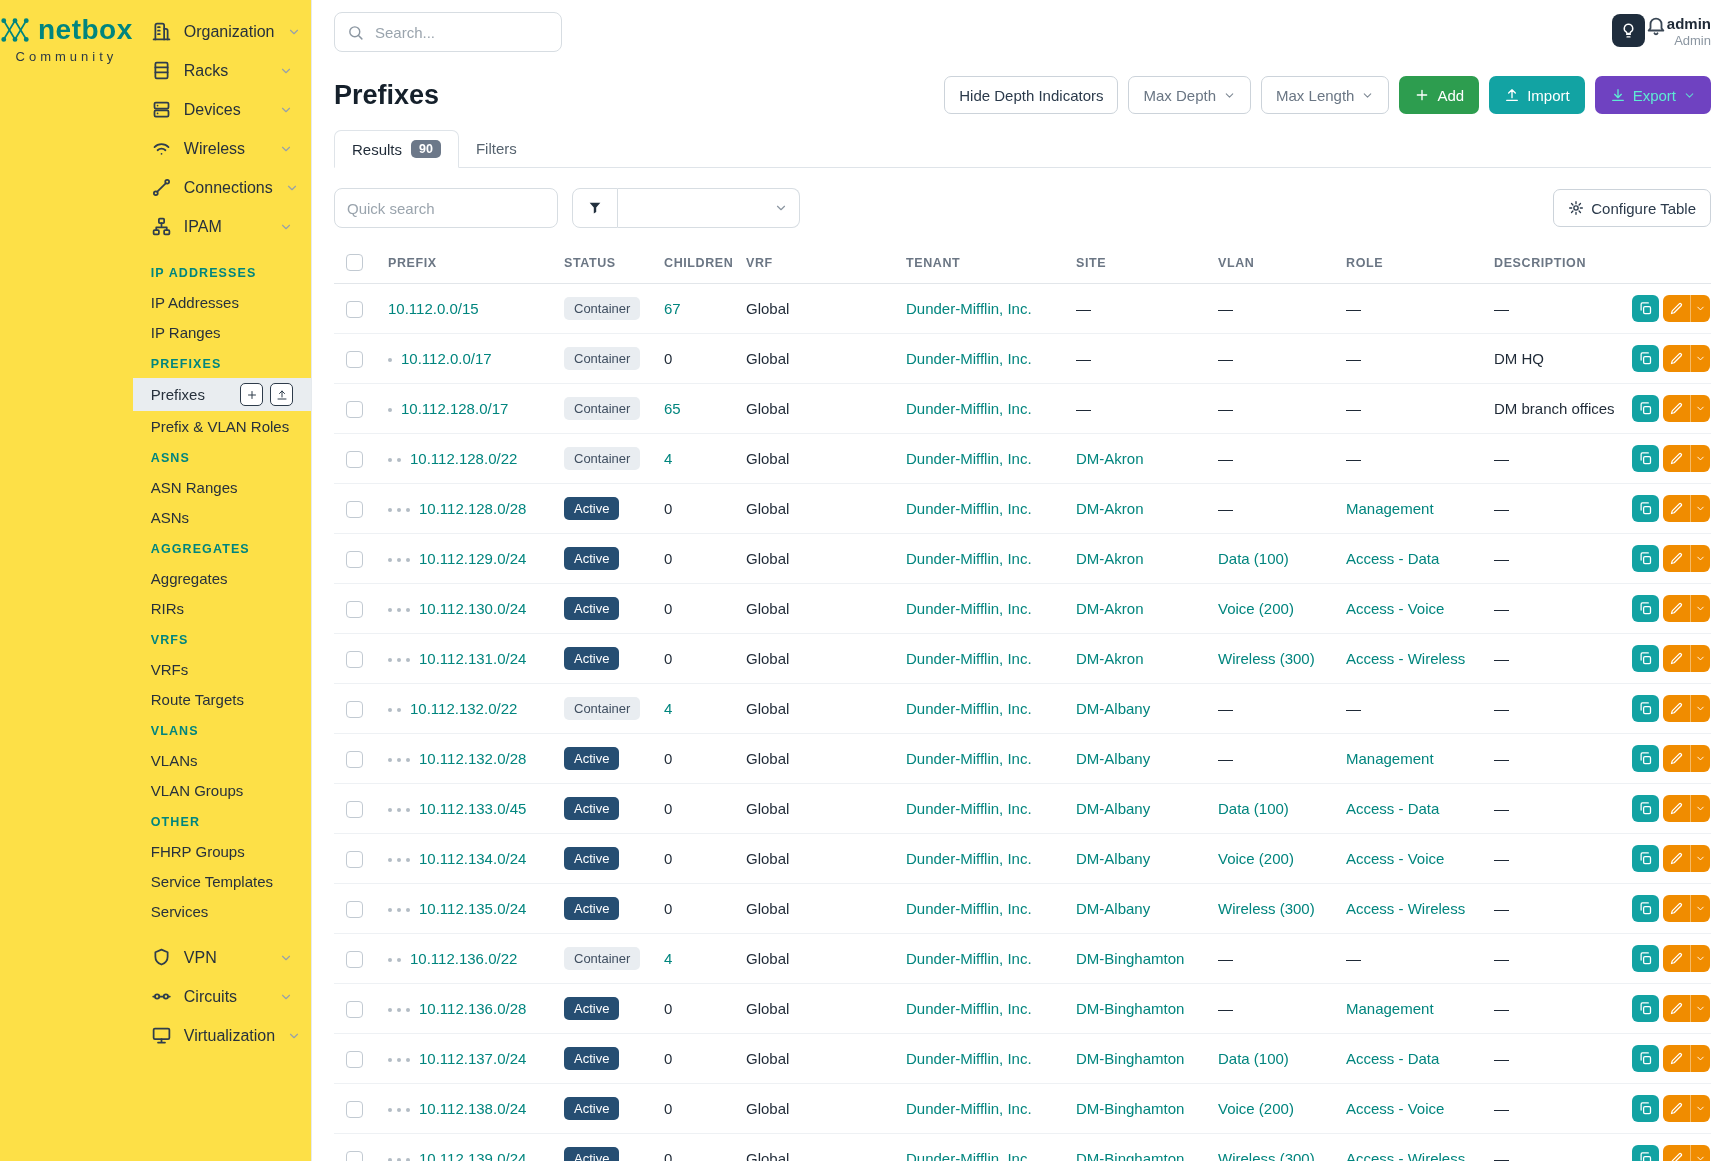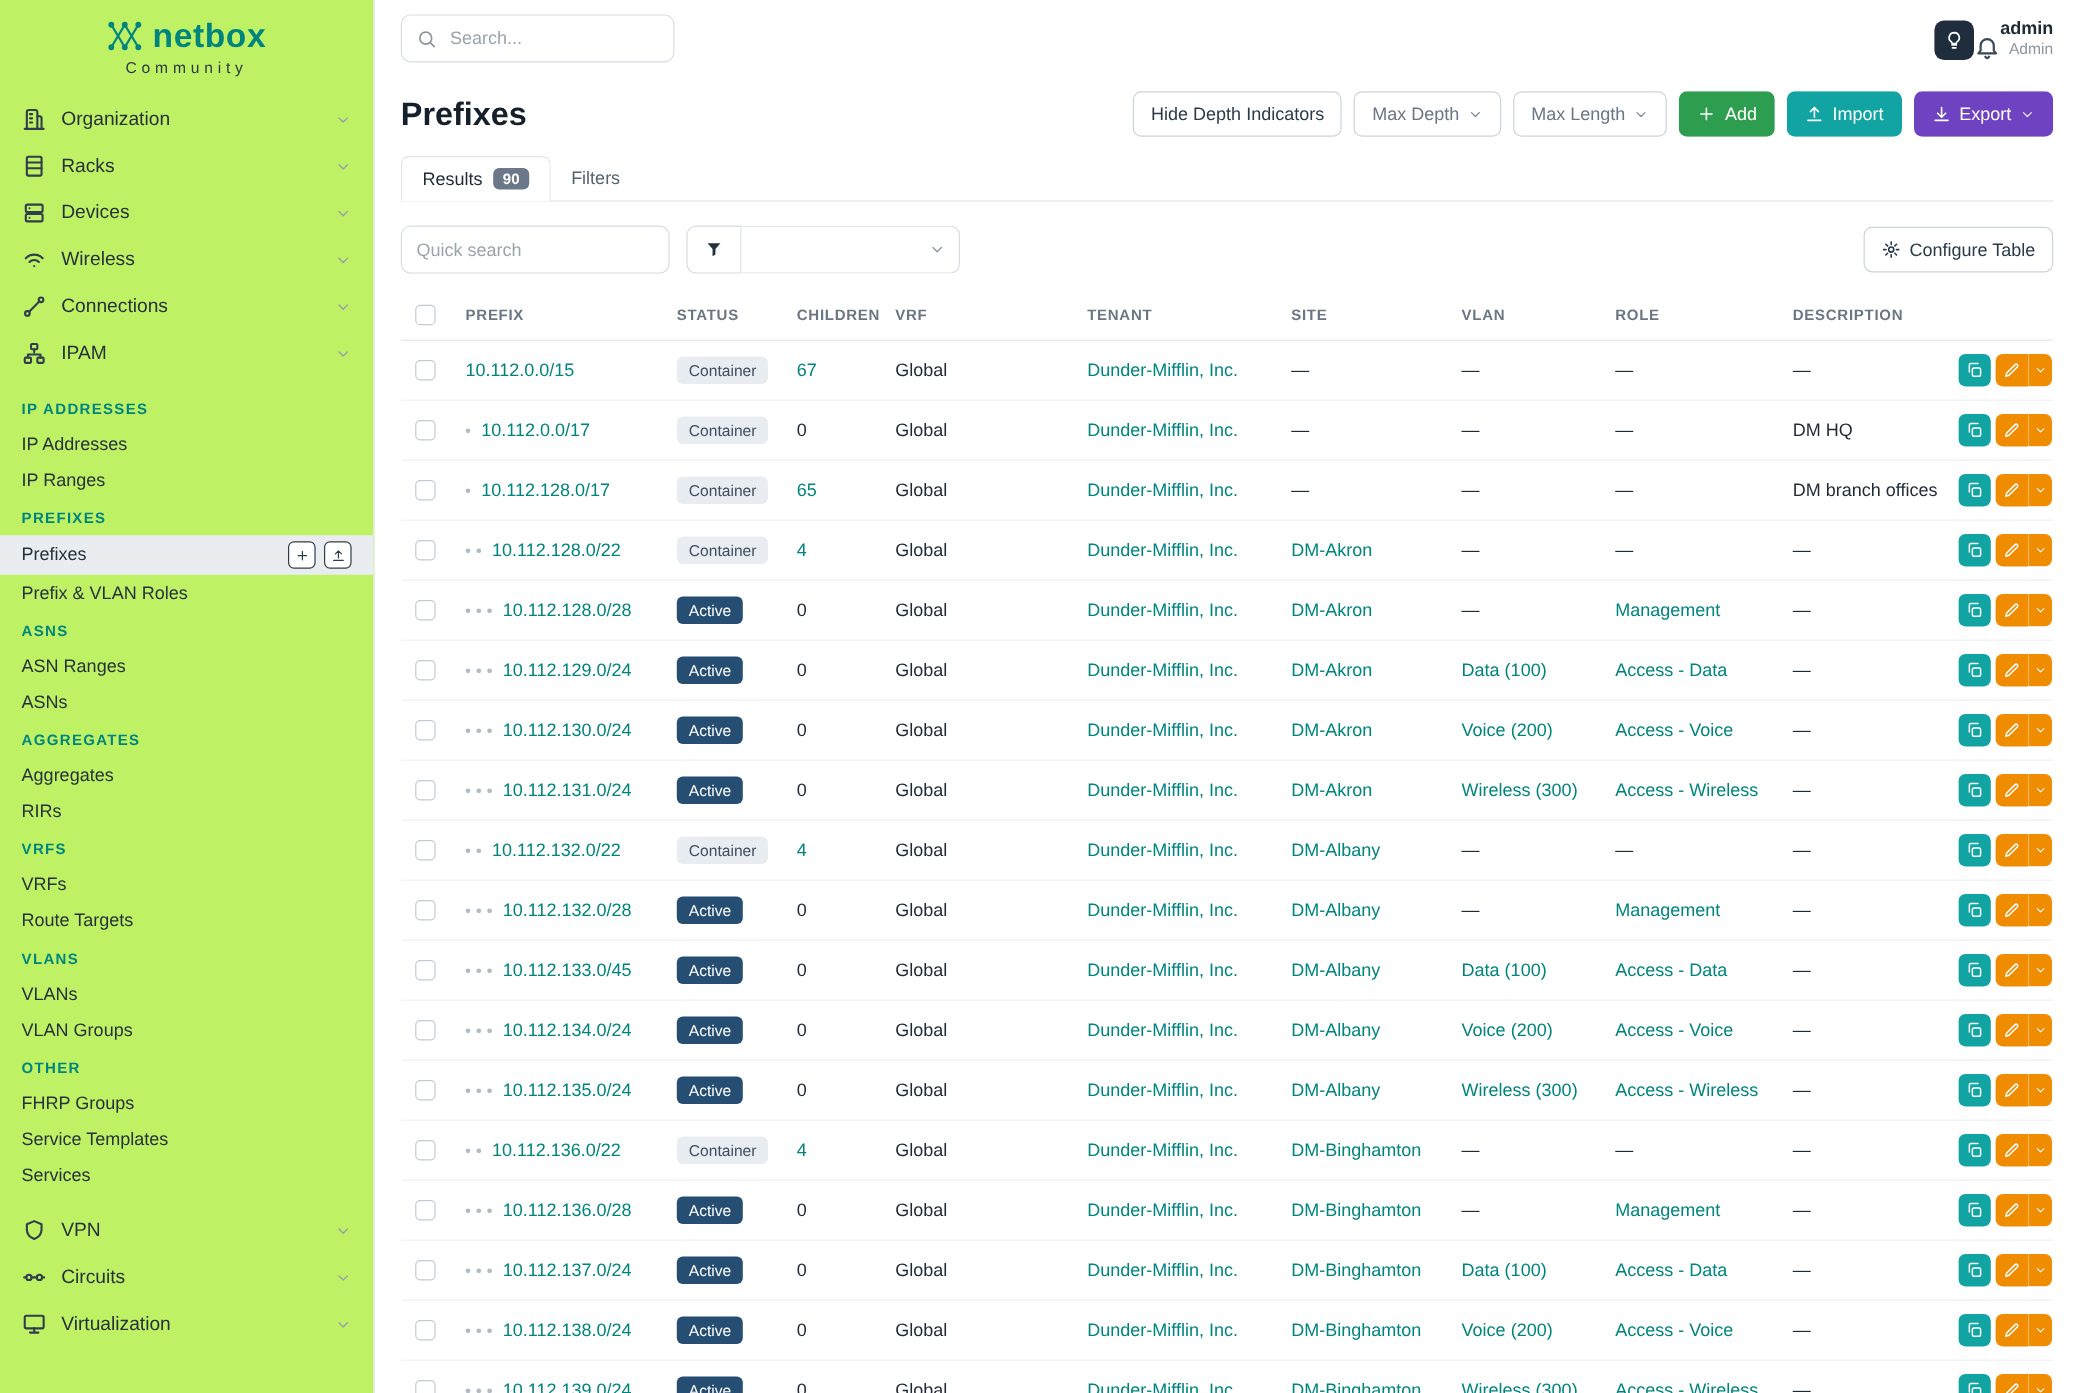--- a/index.html
+++ b/index.html
@@ -1,21 +1,21 @@
 <!DOCTYPE html>
 <html><head>
 <meta charset="utf-8">
 <style>
   * { box-sizing: border-box; }
   html,body { margin:0; padding:0; }
   body { font-family:"Liberation Sans", sans-serif; background:#fff; color:#1f2a37; }
   .app { width:1733px; height:1161px; display:flex; overflow:hidden; background:#fff; }
 
   
-  .sidebar { width:312px; min-width:312px; border-right:1px solid #e6eaee; display:flex; flex-direction:column; overflow:hidden; background:#bef264; }
+  .sidebar { width:312px; min-width:312px; border-right:1px solid #e6eaee; display:flex; overflow:hidden; background:#fde047; }
   .brand { padding:14px 0 4px; text-align:center; }
   .brand-row { display:flex; align-items:center; justify-content:center; gap:8px; }
   .brand-name { font-size:28px; font-weight:700; color:#00857e; letter-spacing:.5px; }
   .brand-sub { margin-top:3px; font-size:13px; letter-spacing:4px; color:#2c3945; }
   .nav { flex:1; overflow:hidden; padding-top:12px; }
   .side-item { display:flex; align-items:center; gap:12px; padding:9px 18px; font-size:16px; color:#27313c; cursor:pointer; }
   .submenu { padding:10px 0 12px; }
   .submenu-heading { margin-top:10px; padding:0 18px 7px; font-size:12.5px; font-weight:700; letter-spacing:1.1px; color:#00857e; }
   .sub-item { display:flex; align-items:center; padding:5px 18px; font-size:15px; color:#27313c; cursor:pointer; min-height:30px; }
   .sub-item.active { background:#e9edf0; }
@@ -39,38 +39,38 @@
   .act .icon { width:15px; height:15px; }
   .act-chev .icon { width:11px; height:11px; }
   .configure-btn .icon { color:#2b3a4b; }
 
   
   .main { flex:1; display:flex; flex-direction:column; overflow:hidden; }
   .topbar { height:64px; min-height:64px; display:flex; align-items:center; justify-content:space-between; padding:0 22px; }
   .searchbox { width:228px; height:40px; border:1px solid #d7dde2; border-radius:8px; display:flex; align-items:center; gap:9px; padding:0 12px; background:#fff; }
   .searchbox input { border:none; outline:none; flex:1; min-width:0; font-size:15px; font-family:inherit; color:#27313c; background:transparent; }
   .searchbox input::placeholder { color:#9aa4ad; }
-  .topbar-right { display:flex; align-items:flex-end; gap:0; }
+  .topbar-right { display:flex; align-items:flex-start; gap:0; }
   .theme-btn { width:33px; height:33px; border:none; border-radius:8px; background:#1f2d3d; color:#fff; display:flex; align-items:center; justify-content:center; cursor:pointer; }
   .bell-btn { border:none; background:none; color:#3a4755; padding:0; display:flex; cursor:pointer; }
   .userbox { text-align:right; line-height:1.3; cursor:pointer; }
   .user-name { font-size:15px; font-weight:700; color:#1f2a37; }
   .user-role { font-size:13px; color:#8b96a1; }
 
   
   .content { flex:1; padding:0 22px; display:flex; flex-direction:column; overflow:hidden; }
   .page-head { display:flex; align-items:center; justify-content:space-between; margin-top:12px; }
   .page-title { margin:0; font-size:27px; font-weight:600; color:#15202b; }
   .page-actions { display:flex; align-items:center; gap:10px; }
   .btn { height:38px; border-radius:7px; font-size:15px; font-family:inherit; display:inline-flex; align-items:center; gap:7px; padding:0 14px; border:1px solid transparent; cursor:pointer; white-space:nowrap; }
   .btn-outline { background:#fff; border-color:#ccd3da; color:#2b3a4b; }
   .btn-muted { color:#6a7684; }
   .btn-add { background:#2d9d4f; color:#fff; }
   .btn-import { background:#12a3a3; color:#fff; }
-  .btn-export { background:#6f42c1; color:#ffffff; }
+  .btn-export { background:#6f42c1; color:#5eead4; }
 
   
   .tabs { display:flex; margin-top:16px; border-bottom:1px solid #dfe4e9; }
   .tab { padding:9px 17px; font-size:15px; color:#56636f; display:flex; align-items:center; gap:9px; cursor:pointer; }
   .tab.active { border:1px solid #dfe4e9; border-bottom:1px solid #fff; border-radius:7px 7px 0 0; margin-bottom:-1px; background:#fff; color:#1f2a37; font-weight:500; }
   .tab-badge { background:#6c7889; color:#fff; font-size:12.5px; font-weight:600; padding:2px 8px; border-radius:5px; }
 
   
   .table-controls { display:flex; align-items:center; margin:20px 0 14px; }
   .quick-search { width:224px; height:40px; border:1px solid #d7dde2; border-radius:8px; padding:0 12px; font-size:15px; font-family:inherit; color:#27313c; outline:none; }

